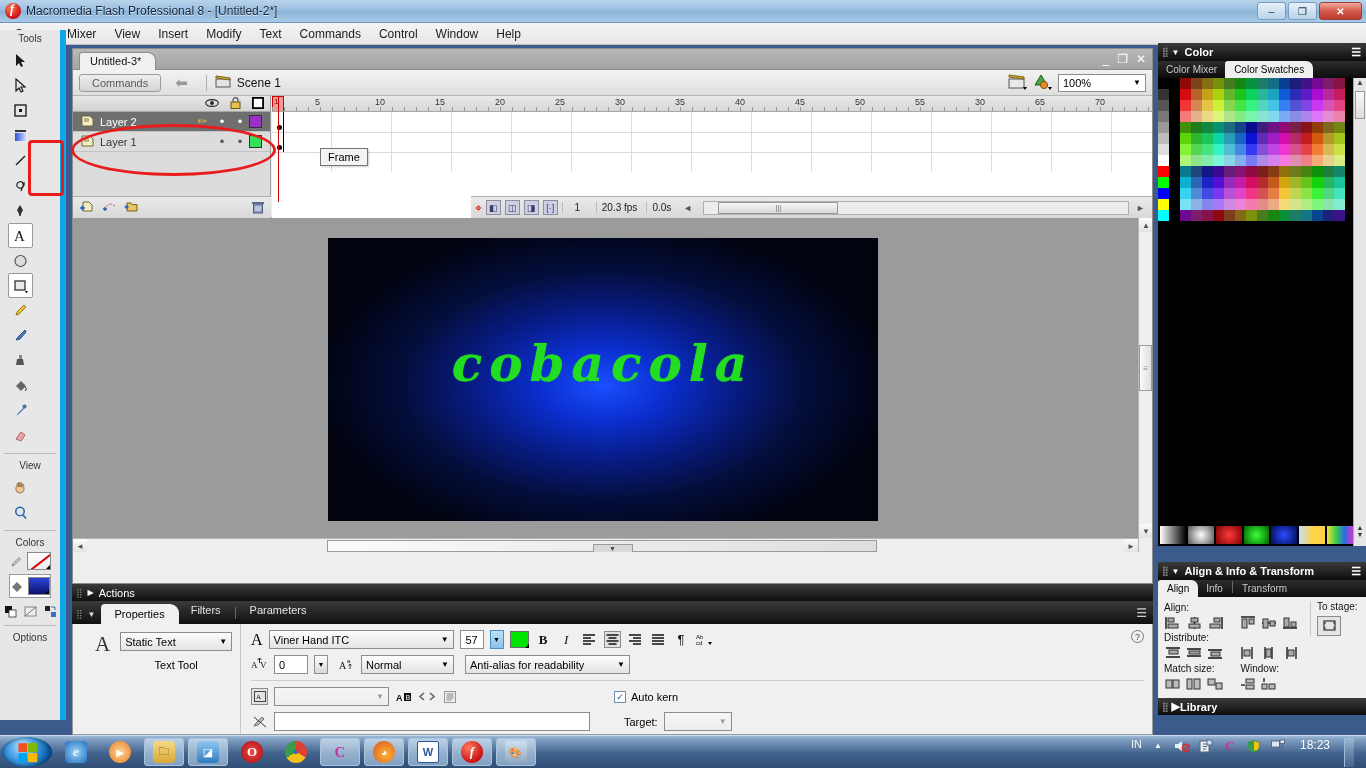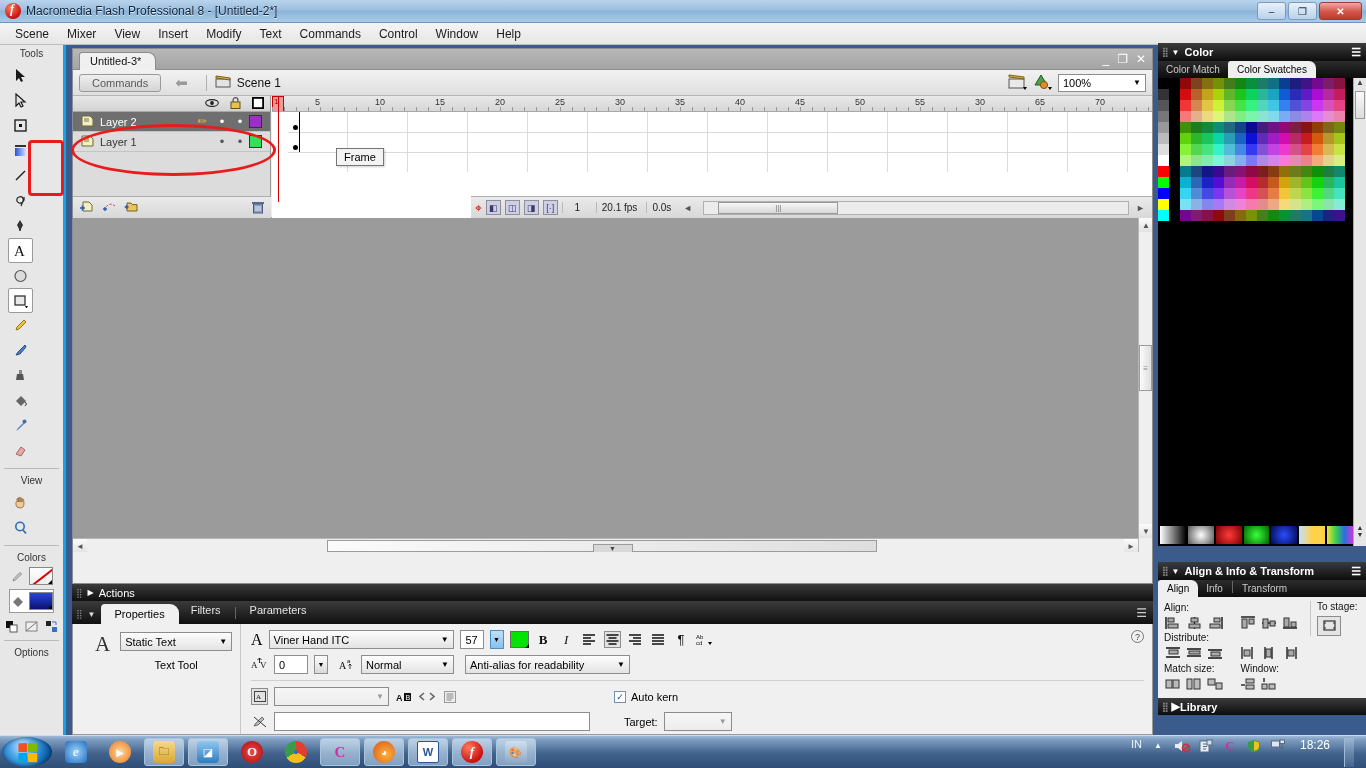--- a/index.html
+++ b/index.html
@@ -45,22 +45,22 @@
   .menubar {
     position: absolute; left: 0; top: 23px; width: 1366px; height: 22px;
     background: linear-gradient(180deg,#f4f4f4,#e6e6e6);
     border-bottom: 1px solid #bdbdbd;
     display: flex; align-items: center; padding-left: 6px;
   }
   .menu-item { padding: 3px 9px; font-size: 12px; color: #1b1b1b; }
 
   
   .toolbox {
-    position: absolute; left: 0; top: 45px; width: 66px; height: 690px;
-    background: #e7e7e7; border-right: 3px solid #0ea5e9;
+    position: absolute; left: 0; top: 30px; width: 66px; height: 690px;
+    background: #e7e7e7; border-right: 6px solid #0ea5e9;
   }
   .tb-sect {
     text-align: center; font-size: 10px; color: #333; padding: 3px 0 2px;
   }
   .tb-sep { height: 1px; background: #bbb; margin: 3px 4px; }
   .tool-grid { display: flex; flex-wrap: wrap; padding: 2px 8px; }
   .tool {
     width: 25px; height: 25px; display: flex; align-items: center;
     justify-content: center; font-size: 15px; color: #222;
   }
@@ -157,21 +157,20 @@
   .rmark { position: absolute; bottom: 0; width: 1px; height: 4px; background: #999; }
   .playhead-top {
     position: absolute; left: 0; top: 0; width: 12px; height: 16px;
     background: #f29a9a; border: 1px solid #c00; font-size: 8px; color: #900;
     text-align: left; padding-left: 1px;
   }
   .framegrid { position: relative; height: 60px; background:
     repeating-linear-gradient(90deg, #fff 0 11px, #fff 11px 12px, #e6e6e6 12px 12px),
     repeating-linear-gradient(90deg, transparent 0 59px, #dcdcdc 59px 60px);
     background-blend-mode: multiply;
-    margin-left: 16px;
   }
   .framegrid .hline { position:absolute; left:0; right:0; height:1px; background:#dadada; }
   .playhead-line { position: absolute; left: 6px; top: 0; width: 1px; height: 106px; background: #c00; }
   .keyframe { position: absolute; left: 2px; width: 10px; height: 20px; border-right: 1px solid #000; }
   .keyframe::after {
     content:""; position:absolute; left:3px; top:13px; width:5px; height:5px;
     border-radius:50%; background:#000;
   }
   .tooltip {
     position: absolute; background: #f3f3f3; border: 1px solid #767676;
@@ -791,32 +790,35 @@
           <div class="tooltip" style="left:48px;top:36px;">Frame</div>
         </div>
         <div class="playhead-line"></div>
         <div class="tlfoot">
           <span style="color:#c00;font-size:12px;">⌖</span>
           <span class="fbtn">◧</span>
           <span class="fbtn">◫</span>
           <span class="fbtn">◨</span>
           <span class="fbtn">[·]</span>
           <span class="finfo">1</span>
-          <span class="finfo">20.1 fps</span>
+          <span class="finfo">20.3 fps</span>
           <span class="finfo">0.0s</span>
           <span style="padding:0 3px;color:#555;font-size:9px;">◄</span>
           <div class="tl-scroll">
             <div class="tl-thumb">|||</div>
           </div>
           <span style="padding:0 3px;color:#555;font-size:9px;">►</span>
         </div>
       </div>
     </div>
 
     <div class="stagewrap">
+      <div class="stage">
+        <div class="stage-text">cobacola</div>
+      </div>
       <div class="vscroll">
         <div class="sb-arrow">▲</div>
         <div class="sb-thumb" style="height:46px;margin-top:113px;">≡</div>
         <div class="sb-arrow" style="position:absolute;bottom:14px;">▼</div>
       </div>
       <div class="hscroll">
         <div class="sb-arrow" style="position:absolute;left:0;">◄</div>
         <div class="sb-thumb" style="position:absolute;left:254px;width:550px;height:12px;top:1px;"></div>
         <div class="sb-arrow" style="position:absolute;right:0;">►</div>
       </div>
@@ -981,21 +983,21 @@
   </div>
 
   <div class="rpanel" style="top:43px;">
     <div class="panel-hdr">
       <span class="grip">⣿</span>
       <span class="arr">▼</span>
       <span>Color</span>
       <span style="margin-left:auto;padding-right:5px;font-size:11px;">☰</span>
     </div>
     <div class="subtabs">
-      <div class="stab">Color Match</div>
+      <div class="stab">Color Mixer</div>
       <div class="stab active">Color Swatches</div>
     </div>
     <div class="swatch-area" style="height:446px;">
       <div id="swatches" class="swgrid" style="grid-template-columns: repeat(17, 11px);">
           <div class="sw" style="background: rgb(0, 0, 0);"></div>
           <div class="sw" style="background: rgb(0, 0, 0);"></div>
           <div class="sw" style="background: rgb(144, 9, 9);"></div>
           <div class="sw" style="background: rgb(124, 67, 29);"></div>
           <div class="sw" style="background: rgb(134, 111, 19);"></div>
           <div class="sw" style="background: rgb(117, 144, 9);"></div>
@@ -1462,18 +1464,18 @@
             <path d="M7 2 L12 3.6 v3.4 c0 3 -2.2 4.6 -5 4.6 Z" fill="#f3c018"></path>
           </svg>
       </span>
       <span class="trayico">
         <svg width="14" height="13">
             <rect x="0.5" y="2" width="8" height="6" fill="#dfe8f2" stroke="#5a6a80"></rect>
             <path d="M9 9 h4 M11 4 v5" stroke="#5a6a80" stroke-width="1.2"></path>
             <rect x="9" y="1" width="4.5" height="3.5" fill="#dfe8f2" stroke="#5a6a80"></rect>
           </svg>
       </span>
-      <span class="clock">18:26</span>
+      <span class="clock">18:23</span>
       <span class="showdesk"></span>
     </div>
   </div>
 
 </div>
 
 </body></html>

